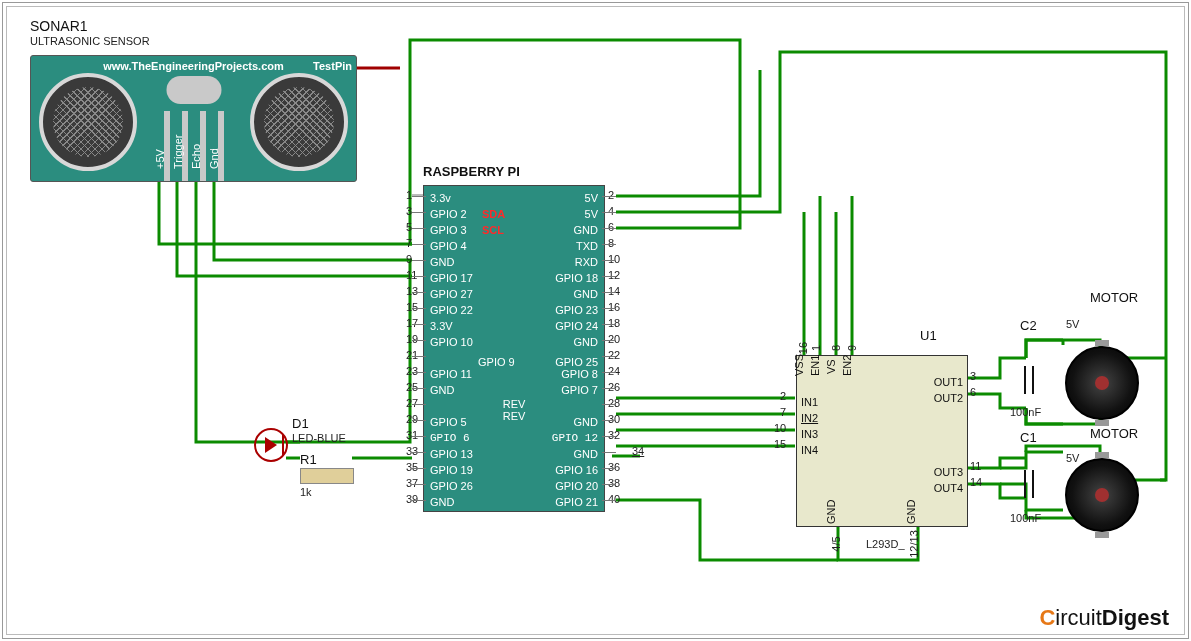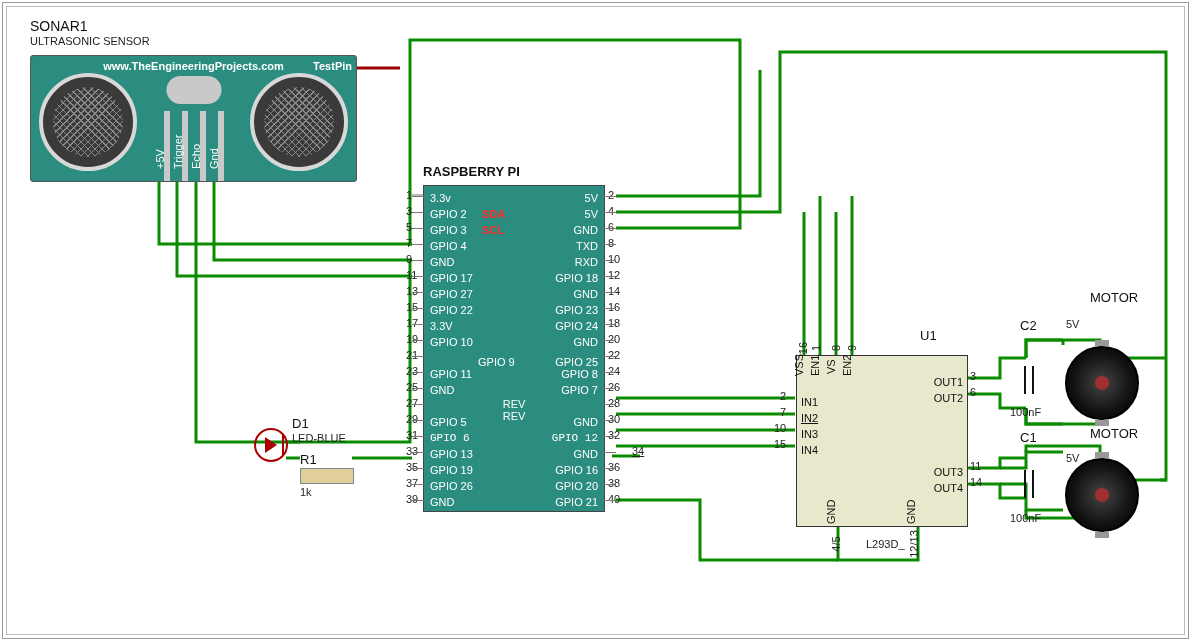--- a/index.html
+++ b/index.html
@@ -392,14 +392,17 @@
 <div class="lbl small" style="left:292px; top:432px;">LED-BLUE</div>
 <div class="led" style="left:254px; top:428px;">
   <div class="led-tri"></div>
       <div class="led-bar"></div>
 </div>
 
 <div class="lbl" style="left:300px; top:452px;">R1</div>
 <div class="resistor" style="left:300px; top:468px;"></div>
 <div class="lbl small" style="left:300px; top:486px;text-align:center;">1k</div>
 
+<div class="logo">
+  <span class="orange">C</span><span>ircuit</span><b>Digest</b>
+</div>
 
 </div>
 
 </body></html>

